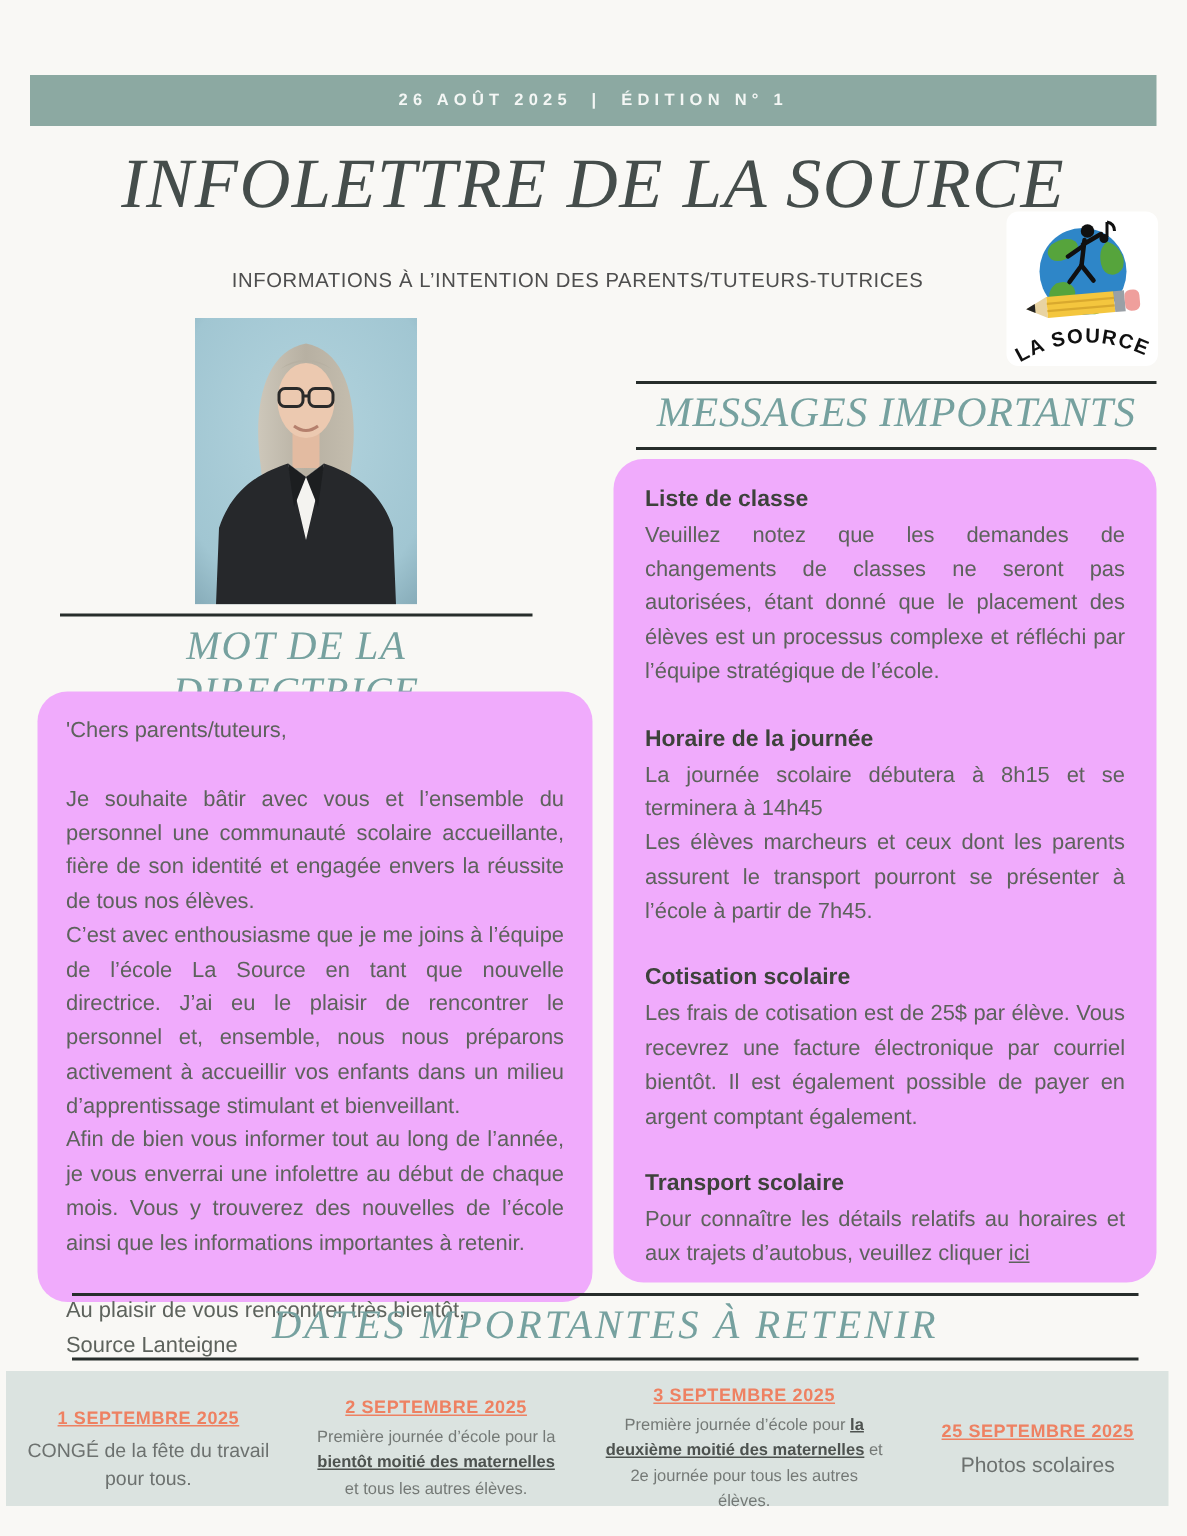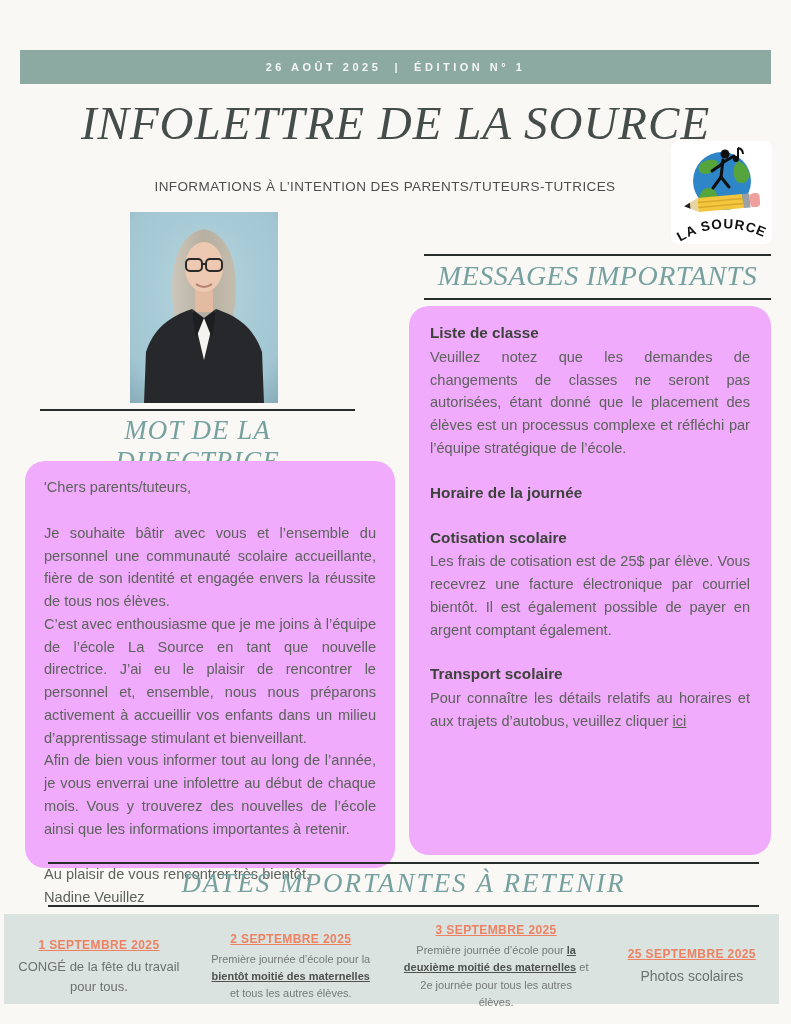--- a/index.html
+++ b/index.html
@@ -196,33 +196,35 @@
     </svg>
   </div>
 
   <div class="sec-head head-left">MOT DE LA DIRECTRICE</div>
   <div class="box box-letter">
     <p class="greeting">'Chers parents/tuteurs,</p>
     <p>Je souhaite bâtir avec vous et l’ensemble du personnel une communauté scolaire accueillante, fière de son identité et engagée envers la réussite de tous nos élèves.</p>
     <p>C’est avec enthousiasme que je me joins à l’équipe de l’école La Source en tant que nouvelle directrice. J’ai eu le plaisir de rencontrer le personnel et, ensemble, nous nous préparons activement à accueillir vos enfants dans un milieu d’apprentissage stimulant et bienveillant.</p>
     <p>Afin de bien vous informer tout au long de l’année, je vous enverrai une infolettre au début de chaque mois. Vous y trouverez des nouvelles de l’école ainsi que les informations importantes à retenir.</p>
     <p class="closing">Au plaisir de vous rencontrer très bientôt,</p>
-    <p class="signature">Nadine Veuillez</p>
+    <p class="signature">Source Lanteigne</p>
   </div>
 
   <div class="sec-head head-right">MESSAGES IMPORTANTS</div>
   <div class="box box-msgs">
 
     <div class="msg-section">
       <div class="msg-title">Liste de classe</div>
       <p>Veuillez notez que les demandes de changements de classes ne seront pas autorisées, étant donné que le placement des élèves est un processus complexe et réfléchi par l’équipe stratégique de l’école.</p>
     </div>
 
     <div class="msg-section">
       <div class="msg-title">Horaire de la journée</div>
+      <p>La journée scolaire débutera à 8h15 et se terminera à 14h45</p>
+      <p>Les élèves marcheurs et ceux dont les parents assurent le transport pourront se présenter à l’école à partir de 7h45.</p>
     </div>
 
     <div class="msg-section">
       <div class="msg-title">Cotisation scolaire</div>
       <p>Les frais de cotisation est de 25$ par élève. Vous recevrez une facture électronique par courriel bientôt. Il est également possible de payer en argent comptant également.</p>
     </div>
 
     <div class="msg-section">
       <div class="msg-title">Transport scolaire</div>
       <p><span>Pour connaître les détails relatifs au horaires et aux trajets d’autobus, veuillez cliquer </span><a class="msg-link">ici</a></p>

